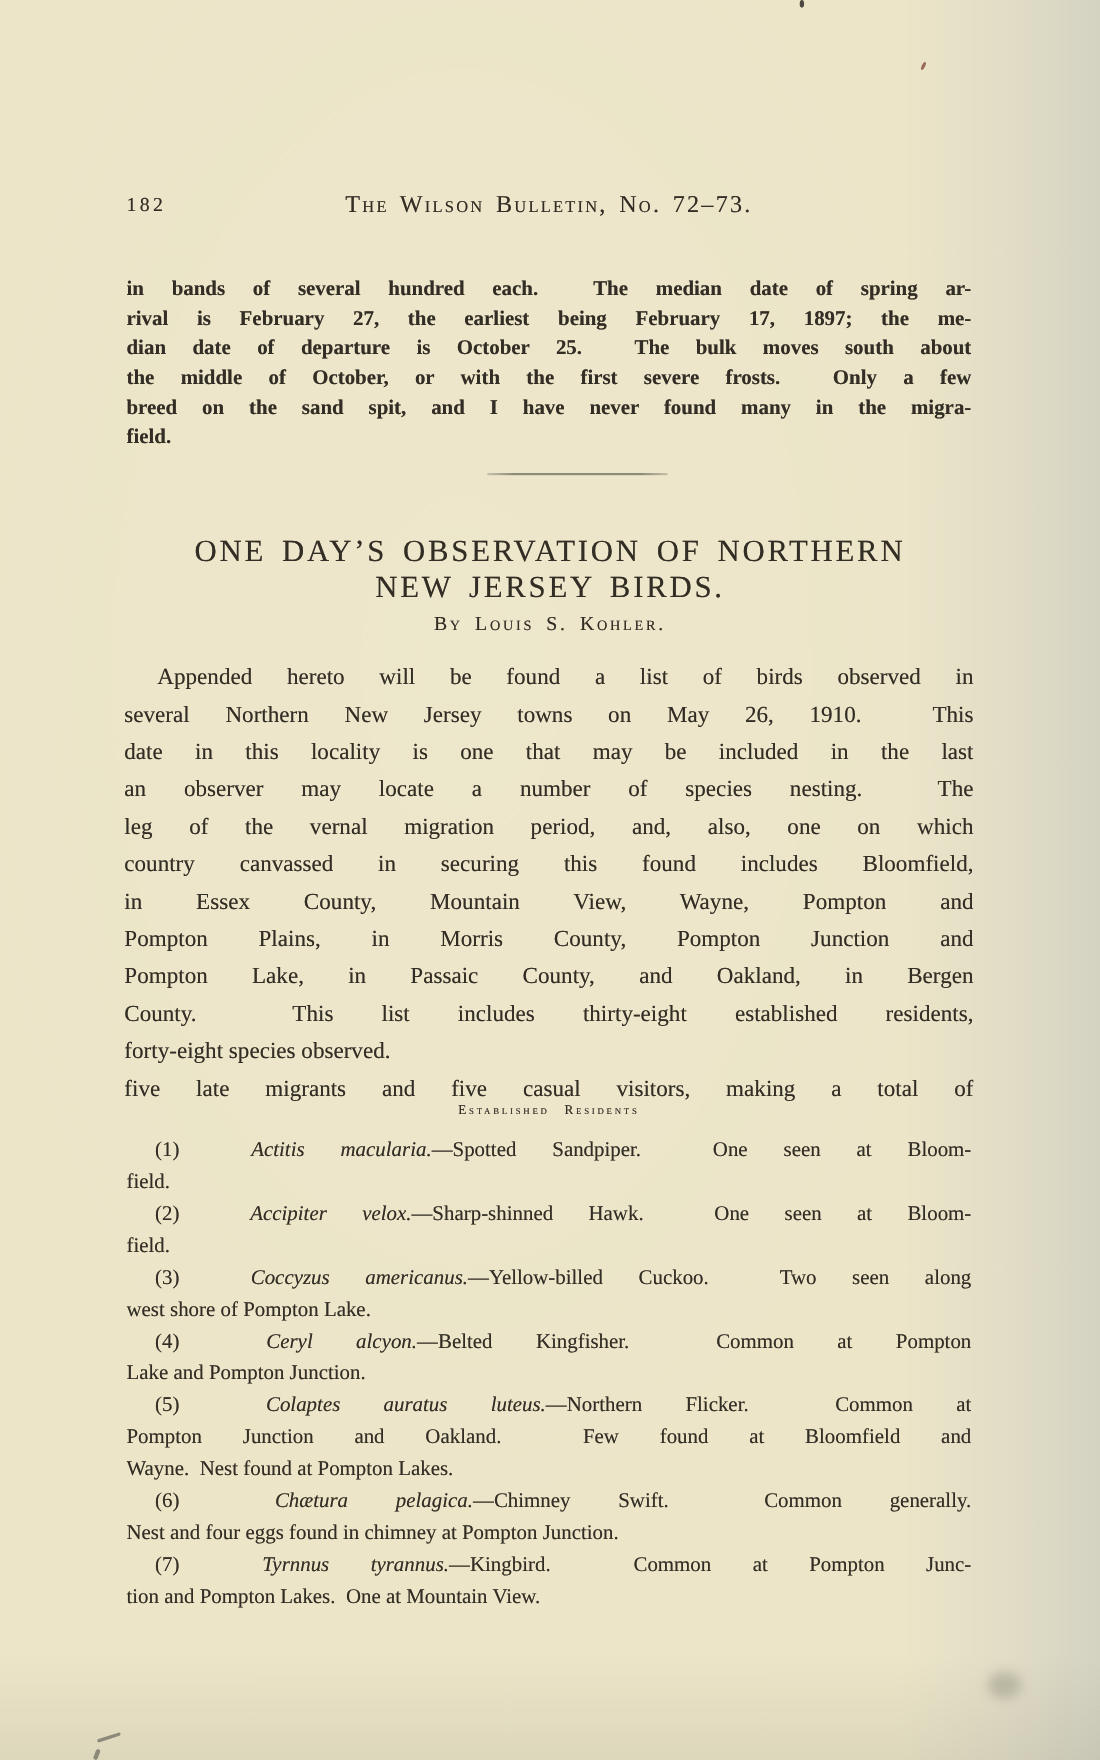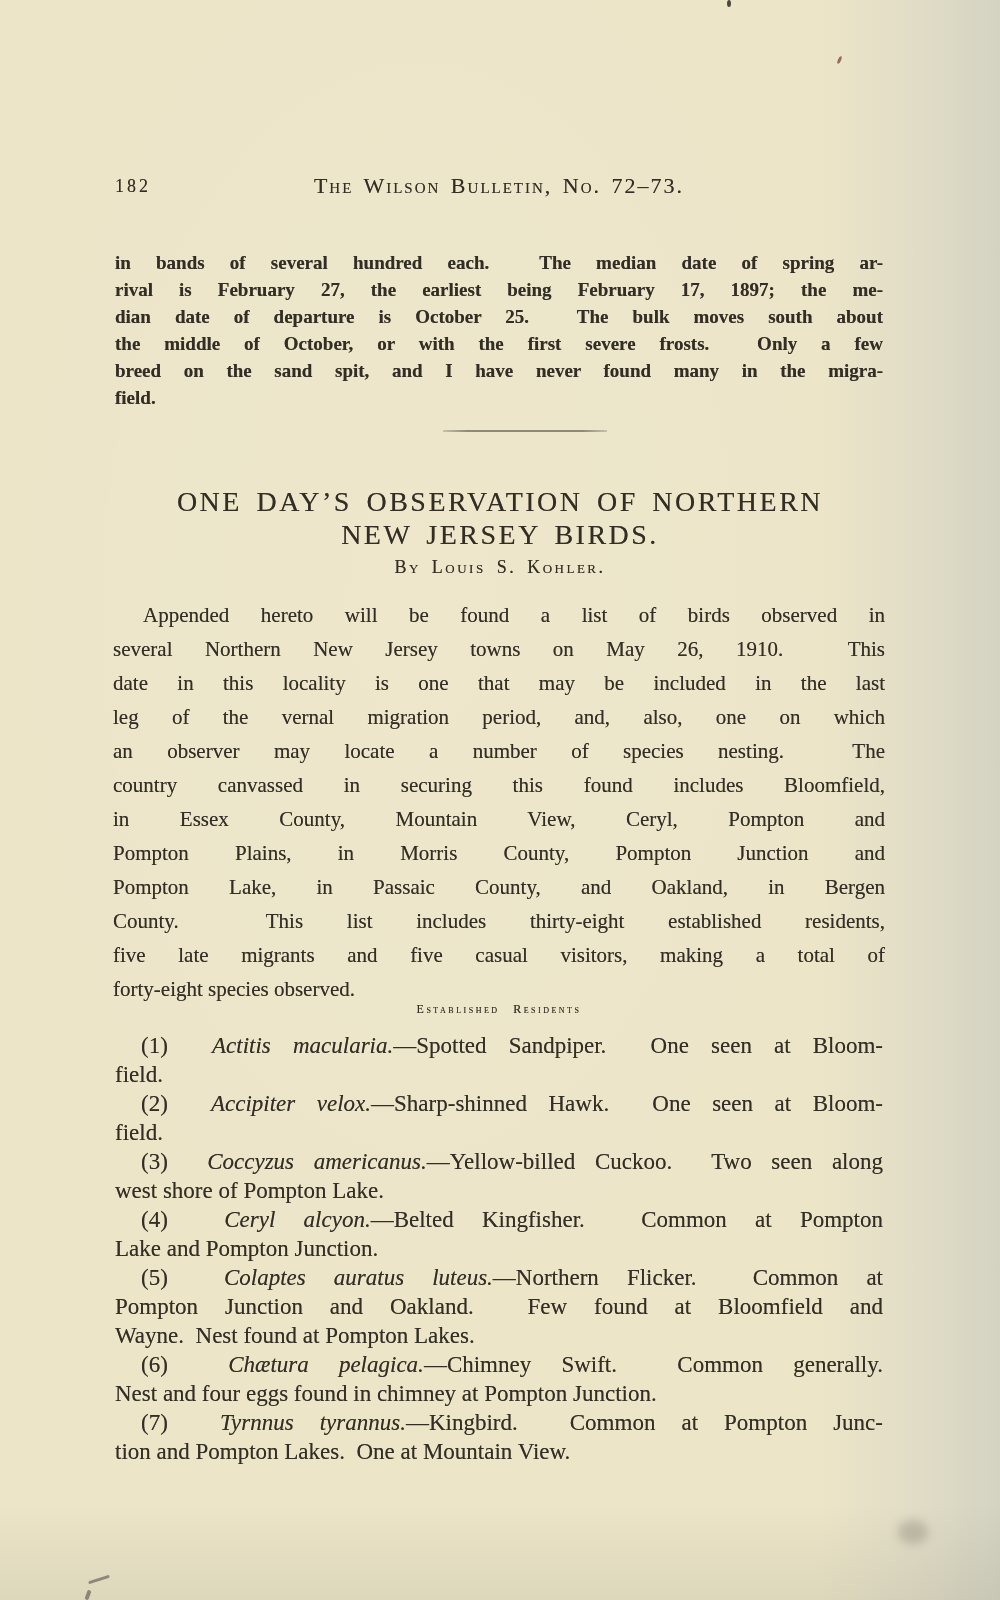--- a/index.html
+++ b/index.html
@@ -65,21 +65,21 @@
   .intro { top:557px; left:113px; width:772px; font-size:21px; }
   .intro .line { height:34px; line-height:34px; }
   .intro .line:first-child { text-indent:30px;font-family:Liberation Serif, serif; }
 
   .sect-heading {
     top:961px; left:115px; width:768px; text-align:center;
     font-variant: small-caps;
     font-size:12px; letter-spacing:2.5px; word-spacing:8px;
   }
 
-  .entries { top:990px; left:115px; width:768px; font-size:23px; }
+  .entries { top:990px; left:115px; width:768px; font-size:19px; }
   .entry .line { height:29px; line-height:29px; }
   .entry .line:first-child { text-indent:26px; }
 
   
   .page { text-shadow: 0 0 0.5px rgba(51,46,37,0.55); }
 
   
   .speck { position:absolute; background:#4a4840; border-radius:50%; }
   .speck.red { background:#9a6a58; }
   .pencil {
@@ -116,29 +116,29 @@
     <div class="tline">ONE DAY’S OBSERVATION OF NORTHERN</div>
     <div class="tline">NEW JERSEY BIRDS.</div>
   </div>
 
   <div class="abs byline">By Louis S. Kohler.</div>
 
   <div class="abs para intro">
       <div class="line just"><span>Appended hereto will be found a list of birds observed in</span></div>
       <div class="line just"><span>several Northern New Jersey towns on May 26, 1910.&nbsp; This</span></div>
       <div class="line just"><span>date in this locality is one that may be included in the last</span></div>
+      <div class="line just"><span>an observer may locate a number of species nesting.&nbsp; The</span></div>
       <div class="line just"><span>leg of the vernal migration period, and, also, one on which</span></div>
-      <div class="line just"><span>an observer may locate a number of species nesting.&nbsp; The</span></div>
       <div class="line just"><span>country canvassed in securing this found includes Bloomfield,</span></div>
-      <div class="line just"><span>in Essex County, Mountain View, Ceryl, Pompton and</span></div>
+      <div class="line just"><span>in Essex County, Mountain View, Wayne, Pompton and</span></div>
       <div class="line just"><span>Pompton Plains, in Morris County, Pompton Junction and</span></div>
       <div class="line just"><span>Pompton Lake, in Passaic County, and Oakland, in Bergen</span></div>
       <div class="line just"><span>County.&nbsp; This list includes thirty-eight established residents,</span></div>
+      <div class="line"><span>forty-eight species observed.</span></div>
       <div class="line just"><span>five late migrants and five casual visitors, making a total of</span></div>
-      <div class="line"><span>forty-eight species observed.</span></div>
     </div>
 
   <div class="abs sect-heading">Established Residents</div>
 
   <div class="abs entries">
     <div class="entry">
         <div class="line just"><span>(1)&nbsp; </span><i>Actitis macularia.</i><span>—Spotted Sandpiper.&nbsp; One seen at Bloom-</span></div>
         <div class="line"><span>field.</span></div>
       </div>
     <div class="entry">

